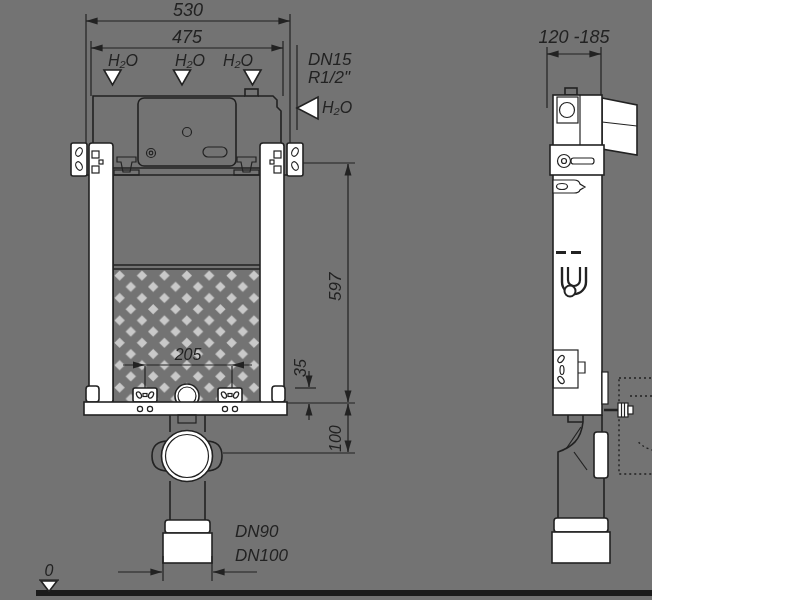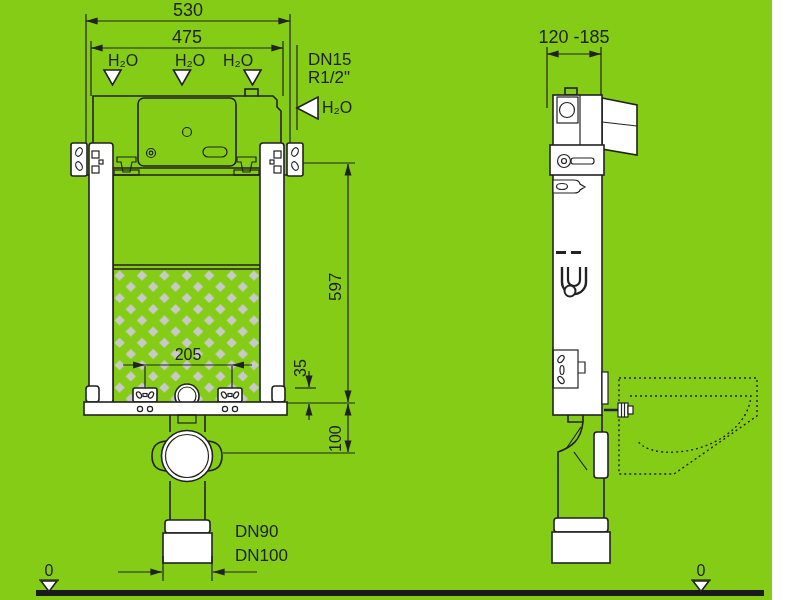--- a/index.html
+++ b/index.html
@@ -1,16 +1,16 @@
 <!DOCTYPE html>
 <html><head>
 <meta charset="utf-8">
 <style>
   html,body{margin:0;padding:0;background:#fff;}
-  .stage{width:772px;height:600px;background:#84cc16;position:relative;overflow:hidden;}
+  .stage{width:652px;height:600px;background:#737373;position:relative;overflow:hidden;font-style:italic;}
   svg{display:block;}
   text{font-family:"Liberation Sans","DejaVu Sans",sans-serif;fill:#222;}
   .ln{stroke:#222;stroke-width:1.6;fill:none;}
   .thin{stroke:#222;stroke-width:1.2;fill:none;}
   .wht{fill:#fff;stroke:#222;stroke-width:1.6;}
   .whtthin{fill:#fff;stroke:#222;stroke-width:1.2;}
   .blk{fill:#222;stroke:none;}
   .dot{stroke:#222;stroke-width:1.4;fill:none;stroke-dasharray:2 3;}
   .t18{font-size:18px;}
   .t17{font-size:17px;}

